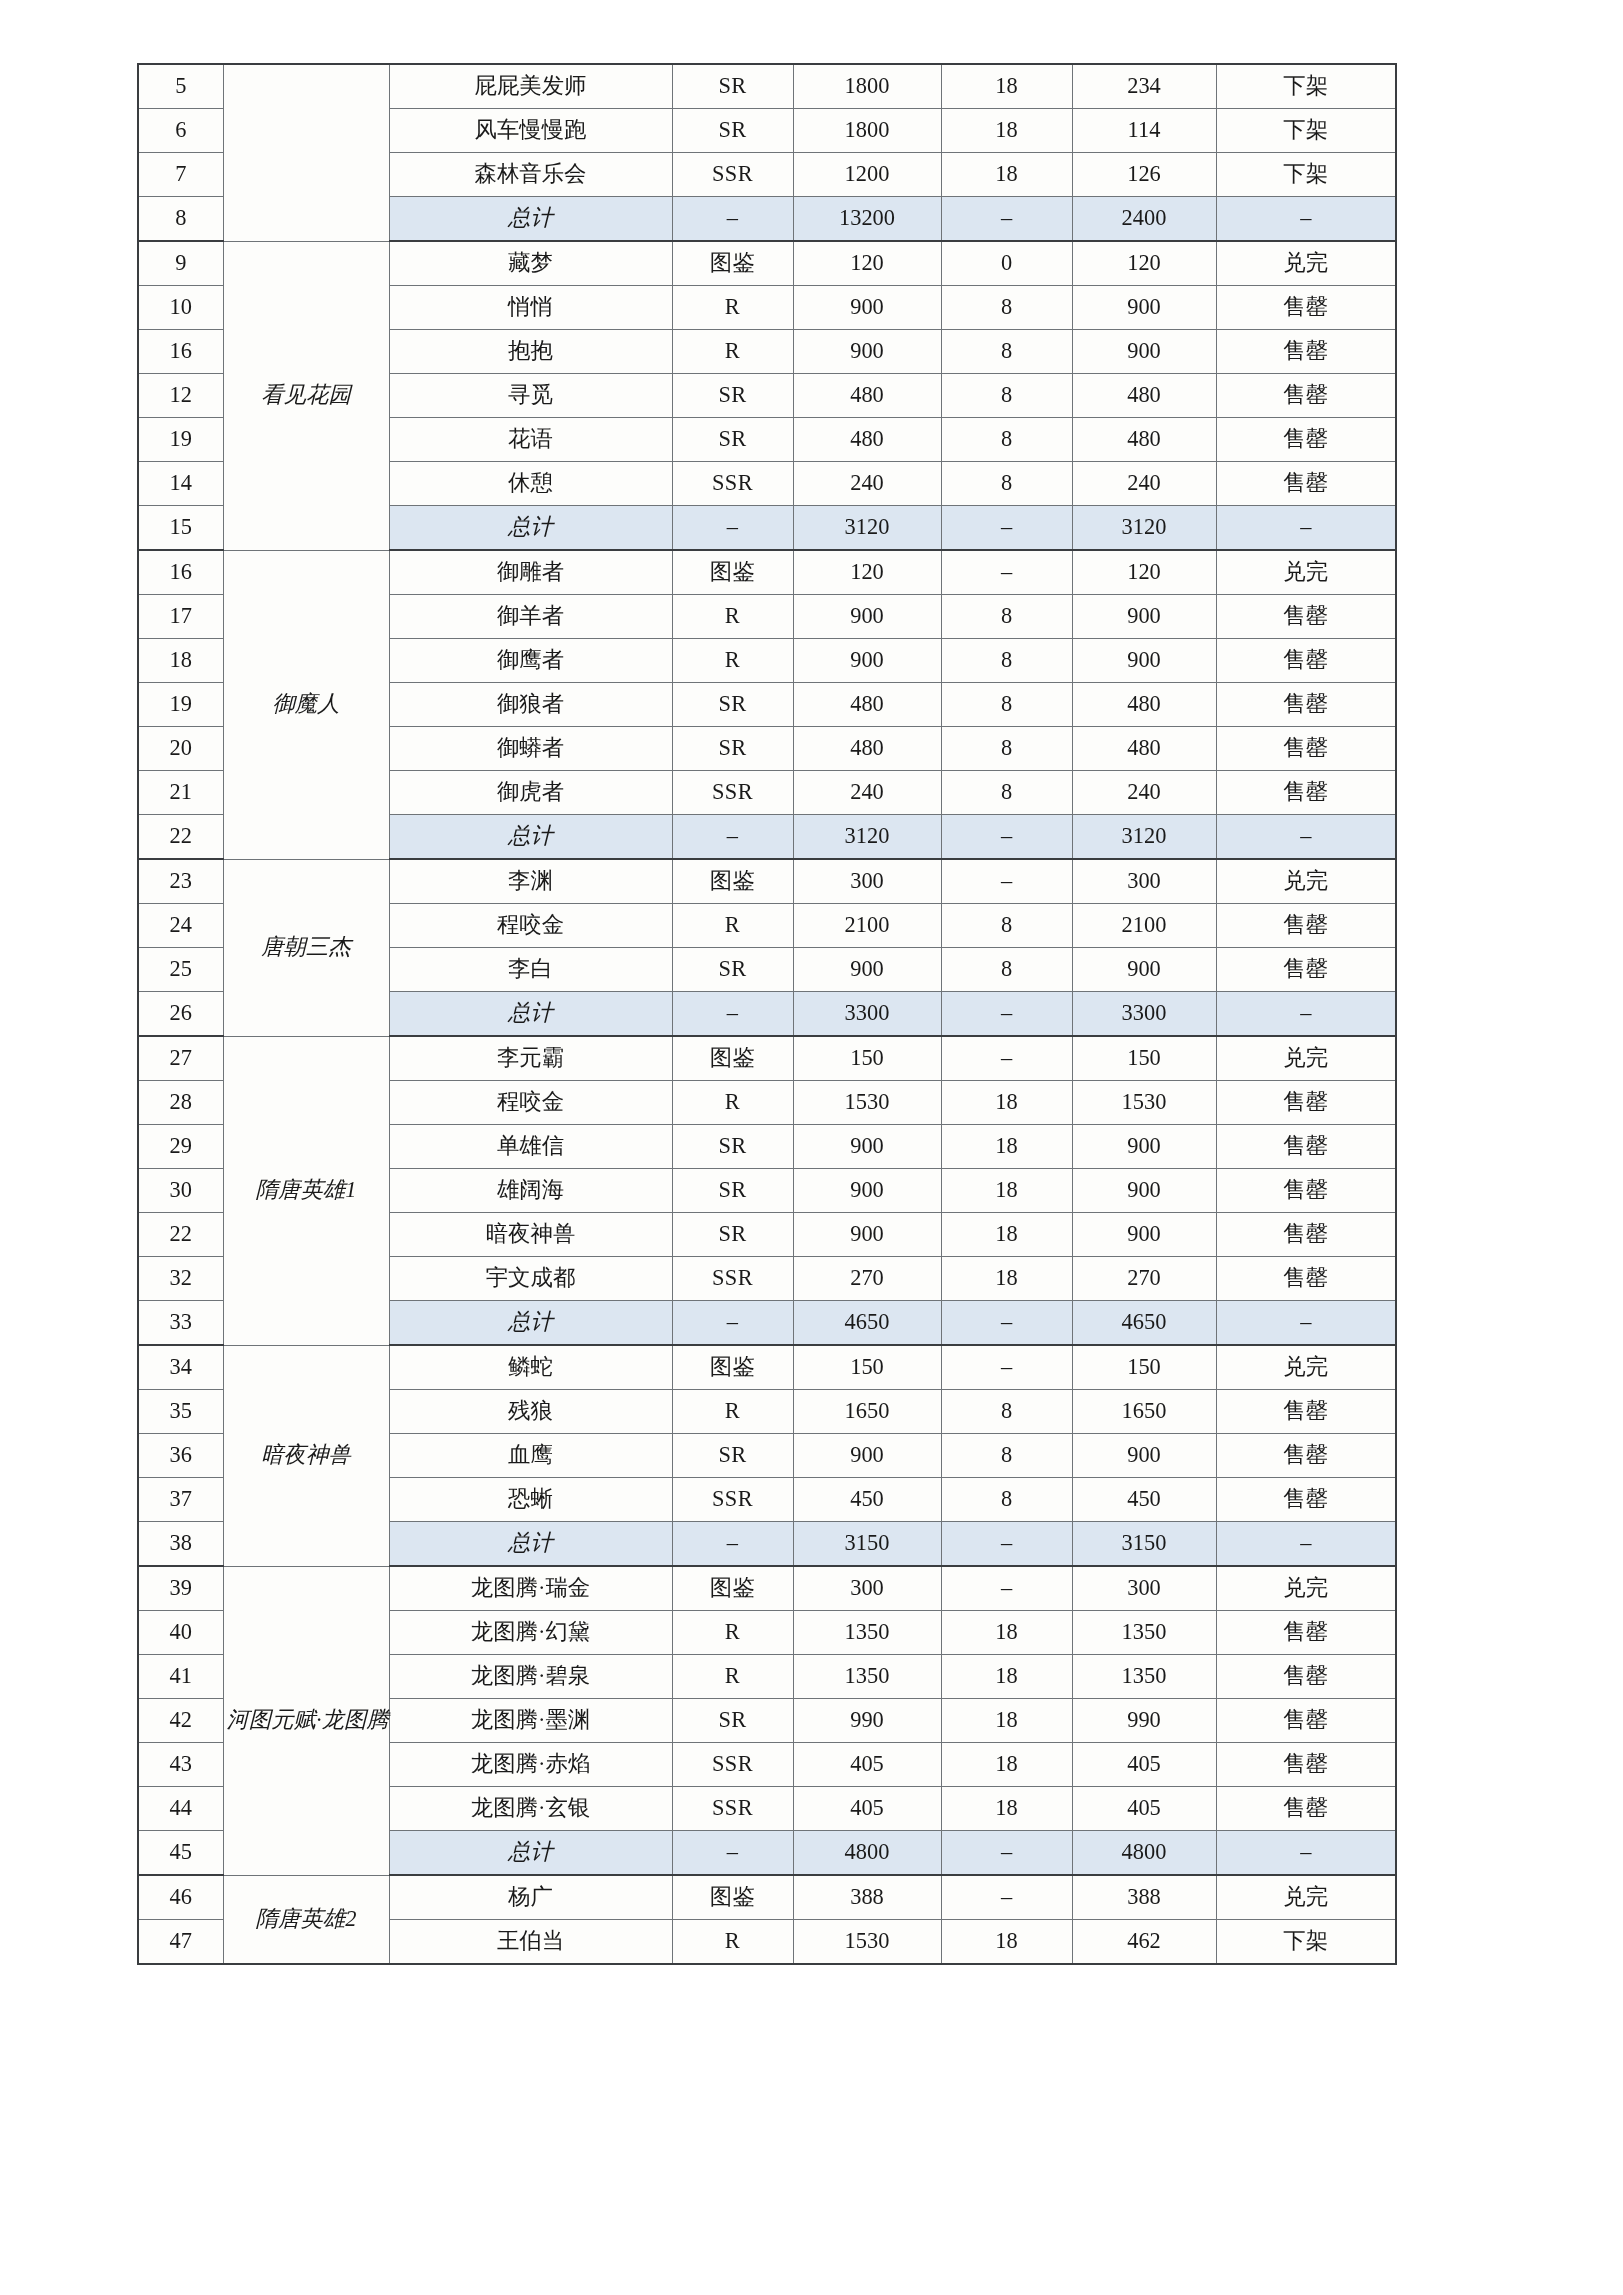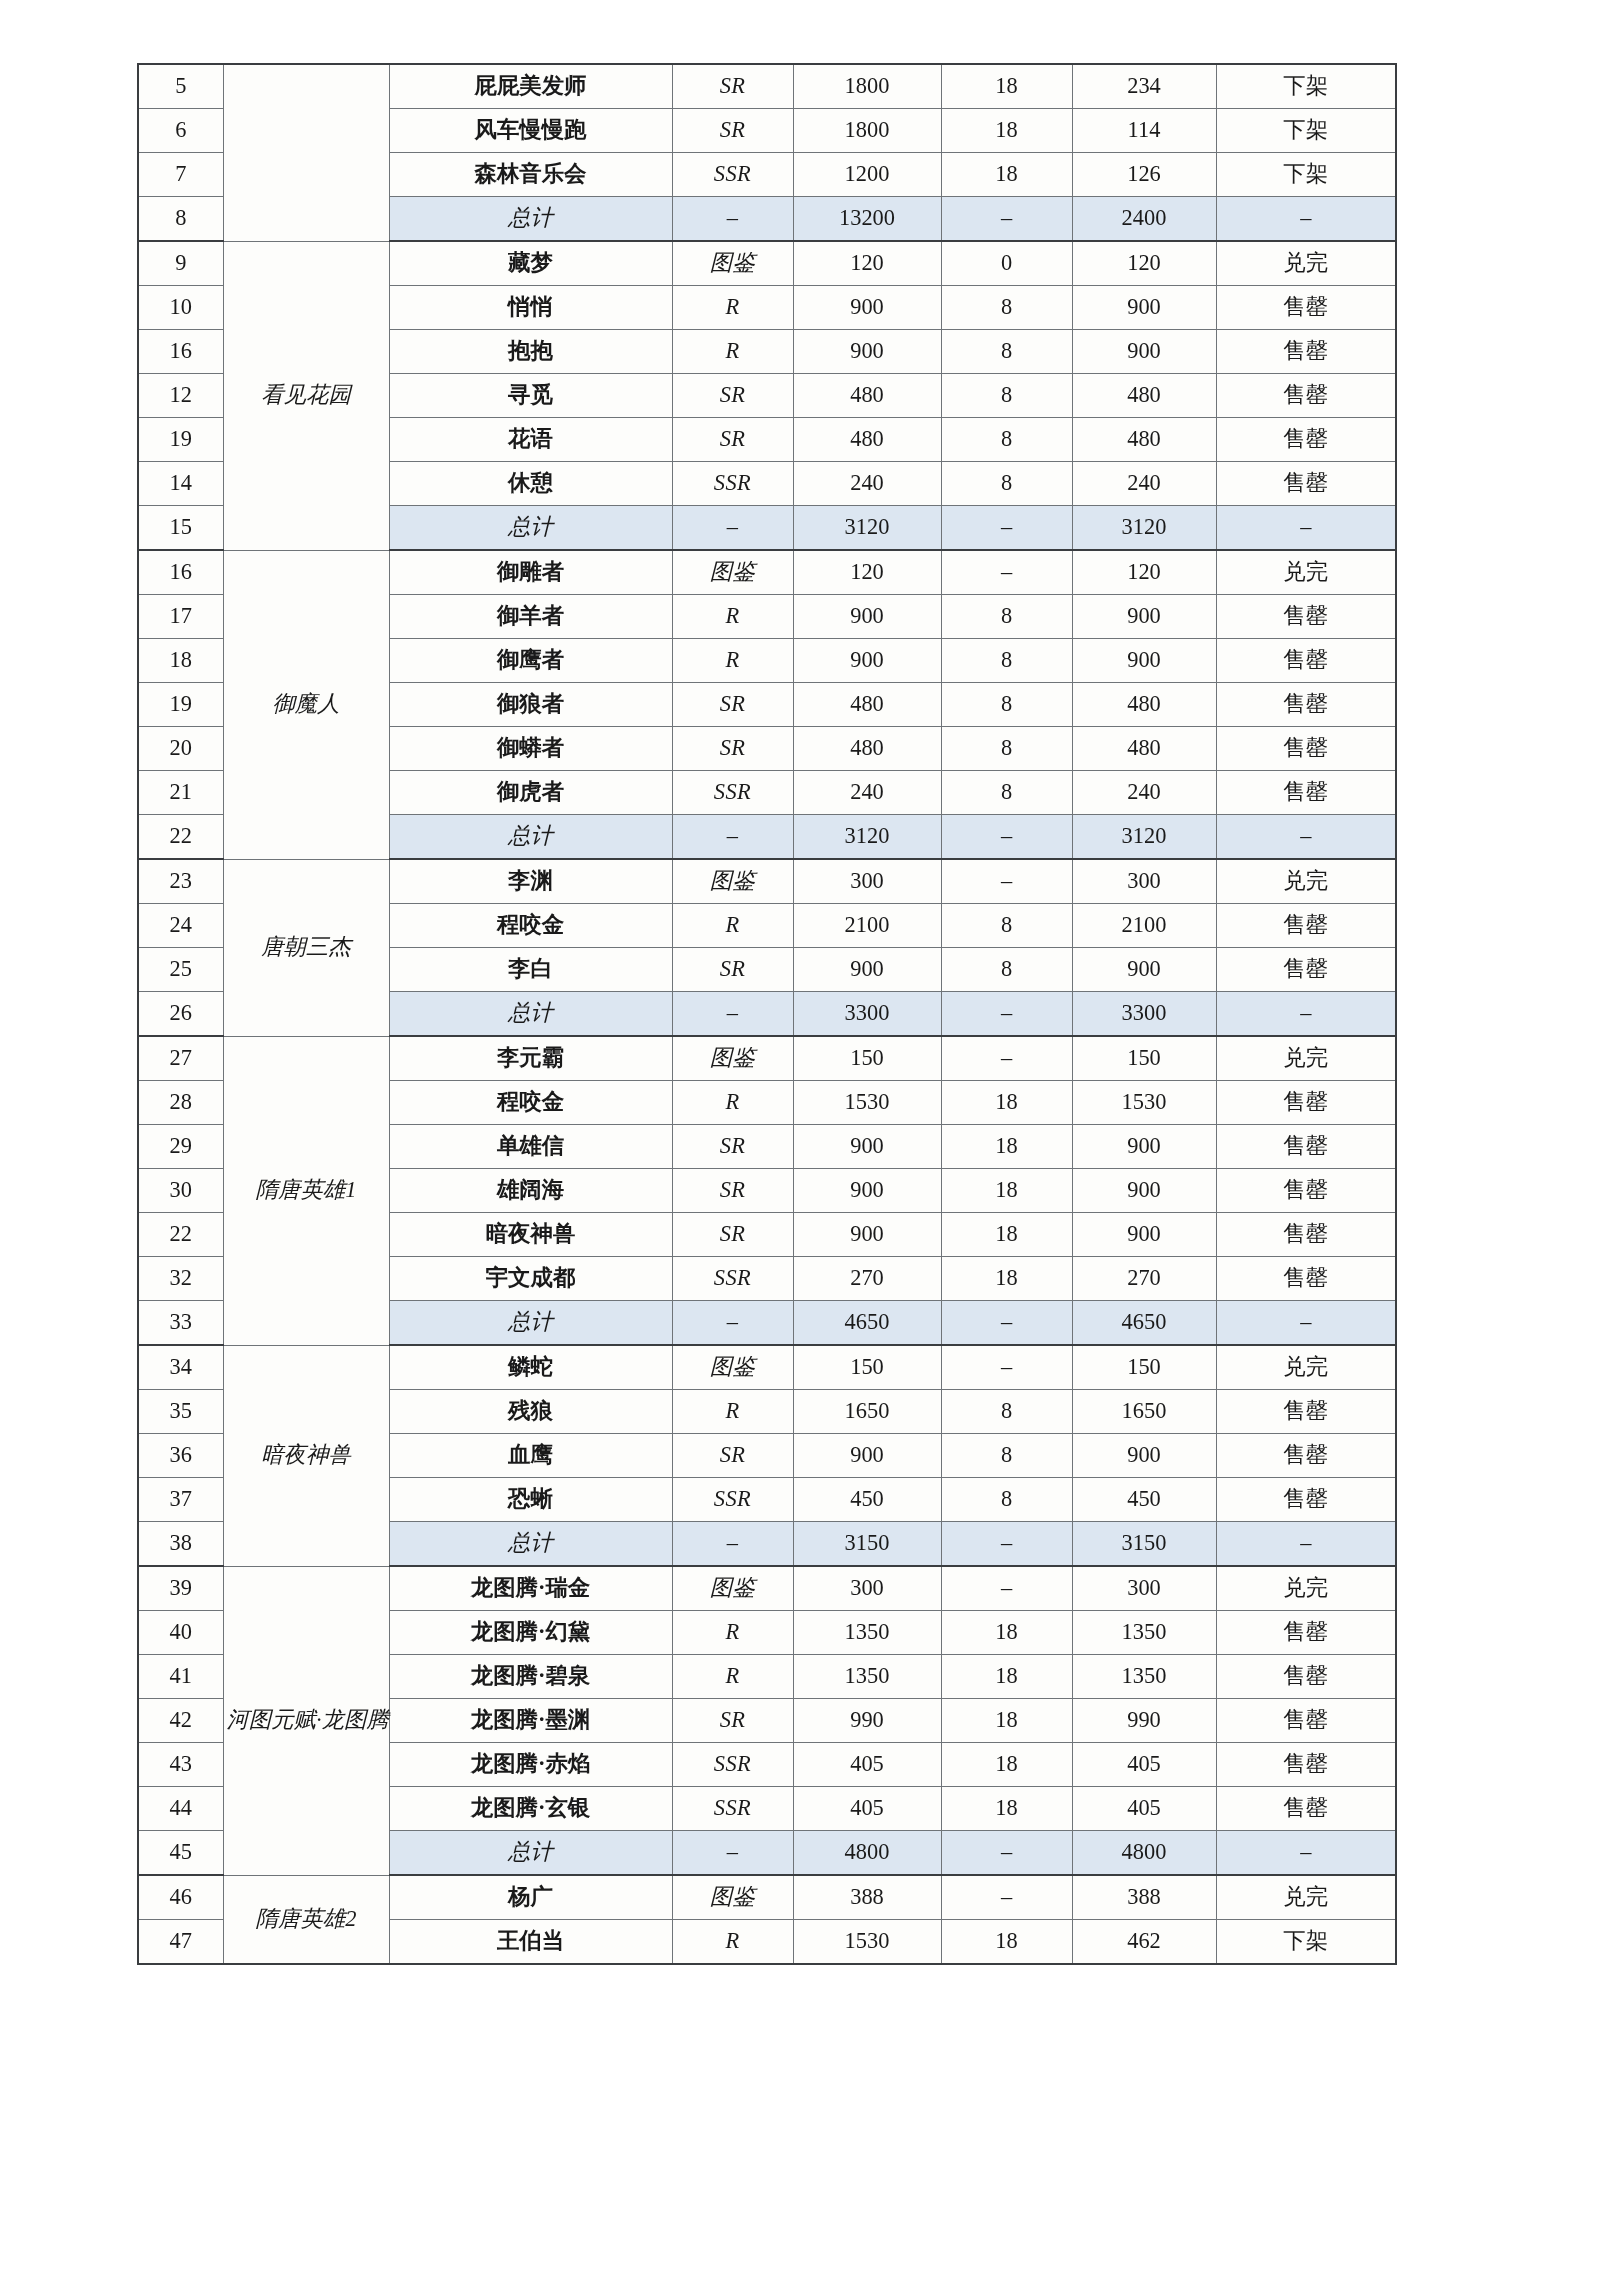--- a/index.html
+++ b/index.html
@@ -71,26 +71,24 @@
   }
   td.series {
     font-size: 24px;
     white-space: normal;
     line-height: 1.35;
     padding: 0 7.2px;
     font-style: italic;
   }
   td.item {
     font-size: 24px;
-    font-weight: bold;
   }
   td.rarity {
     font-size: 22.4px;
     letter-spacing: 0.4px;
-    font-style: italic;
   }
   td.num {
     font-size: 23px;
   }
   td.status {
     font-size: 24px;
   }
 
   
   tr.total-row > td.item,

